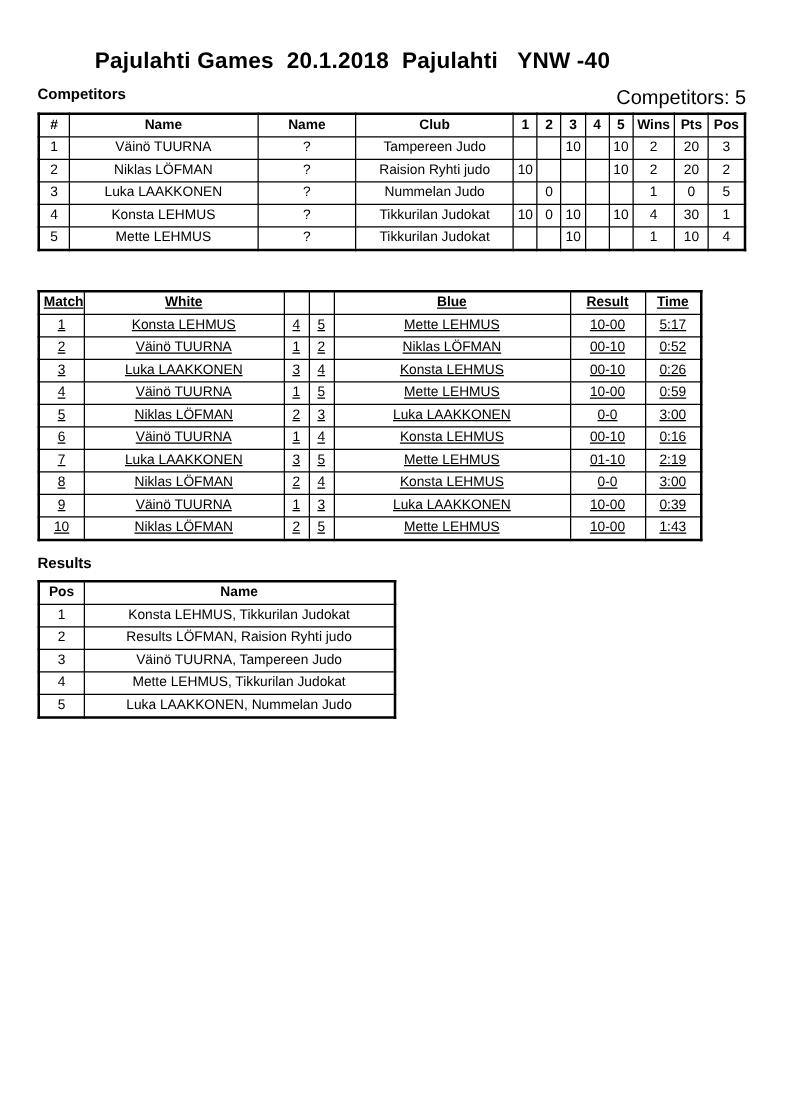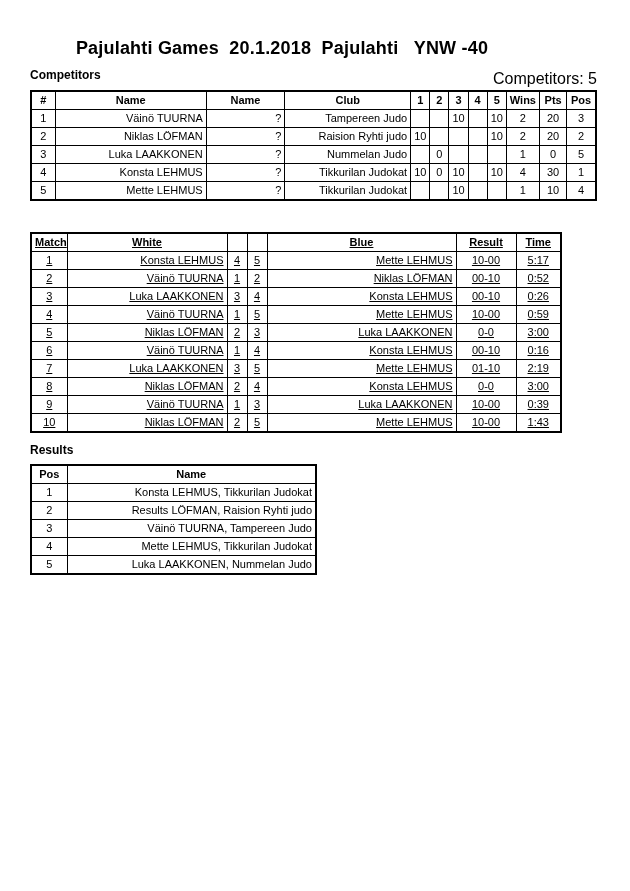--- a/index.html
+++ b/index.html
@@ -20,21 +20,21 @@
   table{border-collapse:collapse;table-layout:fixed;background:#fff;border:2px solid #000;}
   #competitors-table{position:absolute;top:90px;left:30px;width:567px;}
   #matches-table{position:absolute;top:232px;left:30px;width:530px;text-decoration:underline;}
   #results-table{position:absolute;top:464px;left:30px;width:285px;}
 
   th,td{
     border:1px solid #000;font-size:11px;height:15px;line-height:15px;
     padding:1px 3px;overflow:hidden;white-space:nowrap;
   }
   th{font-weight:bold;text-align:center;}
-  td.al{text-align:right;}
+  td.al{text-align:center;}
   td.ac{text-align:center;}
 </style>
 </head>
 <body>
 
 <div class="page">
 
   <div class="title">Pajulahti Games  20.1.2018  Pajulahti   YNW -40</div>
 
   <div class="sec-heading" id="competitors-heading">Competitors</div>

